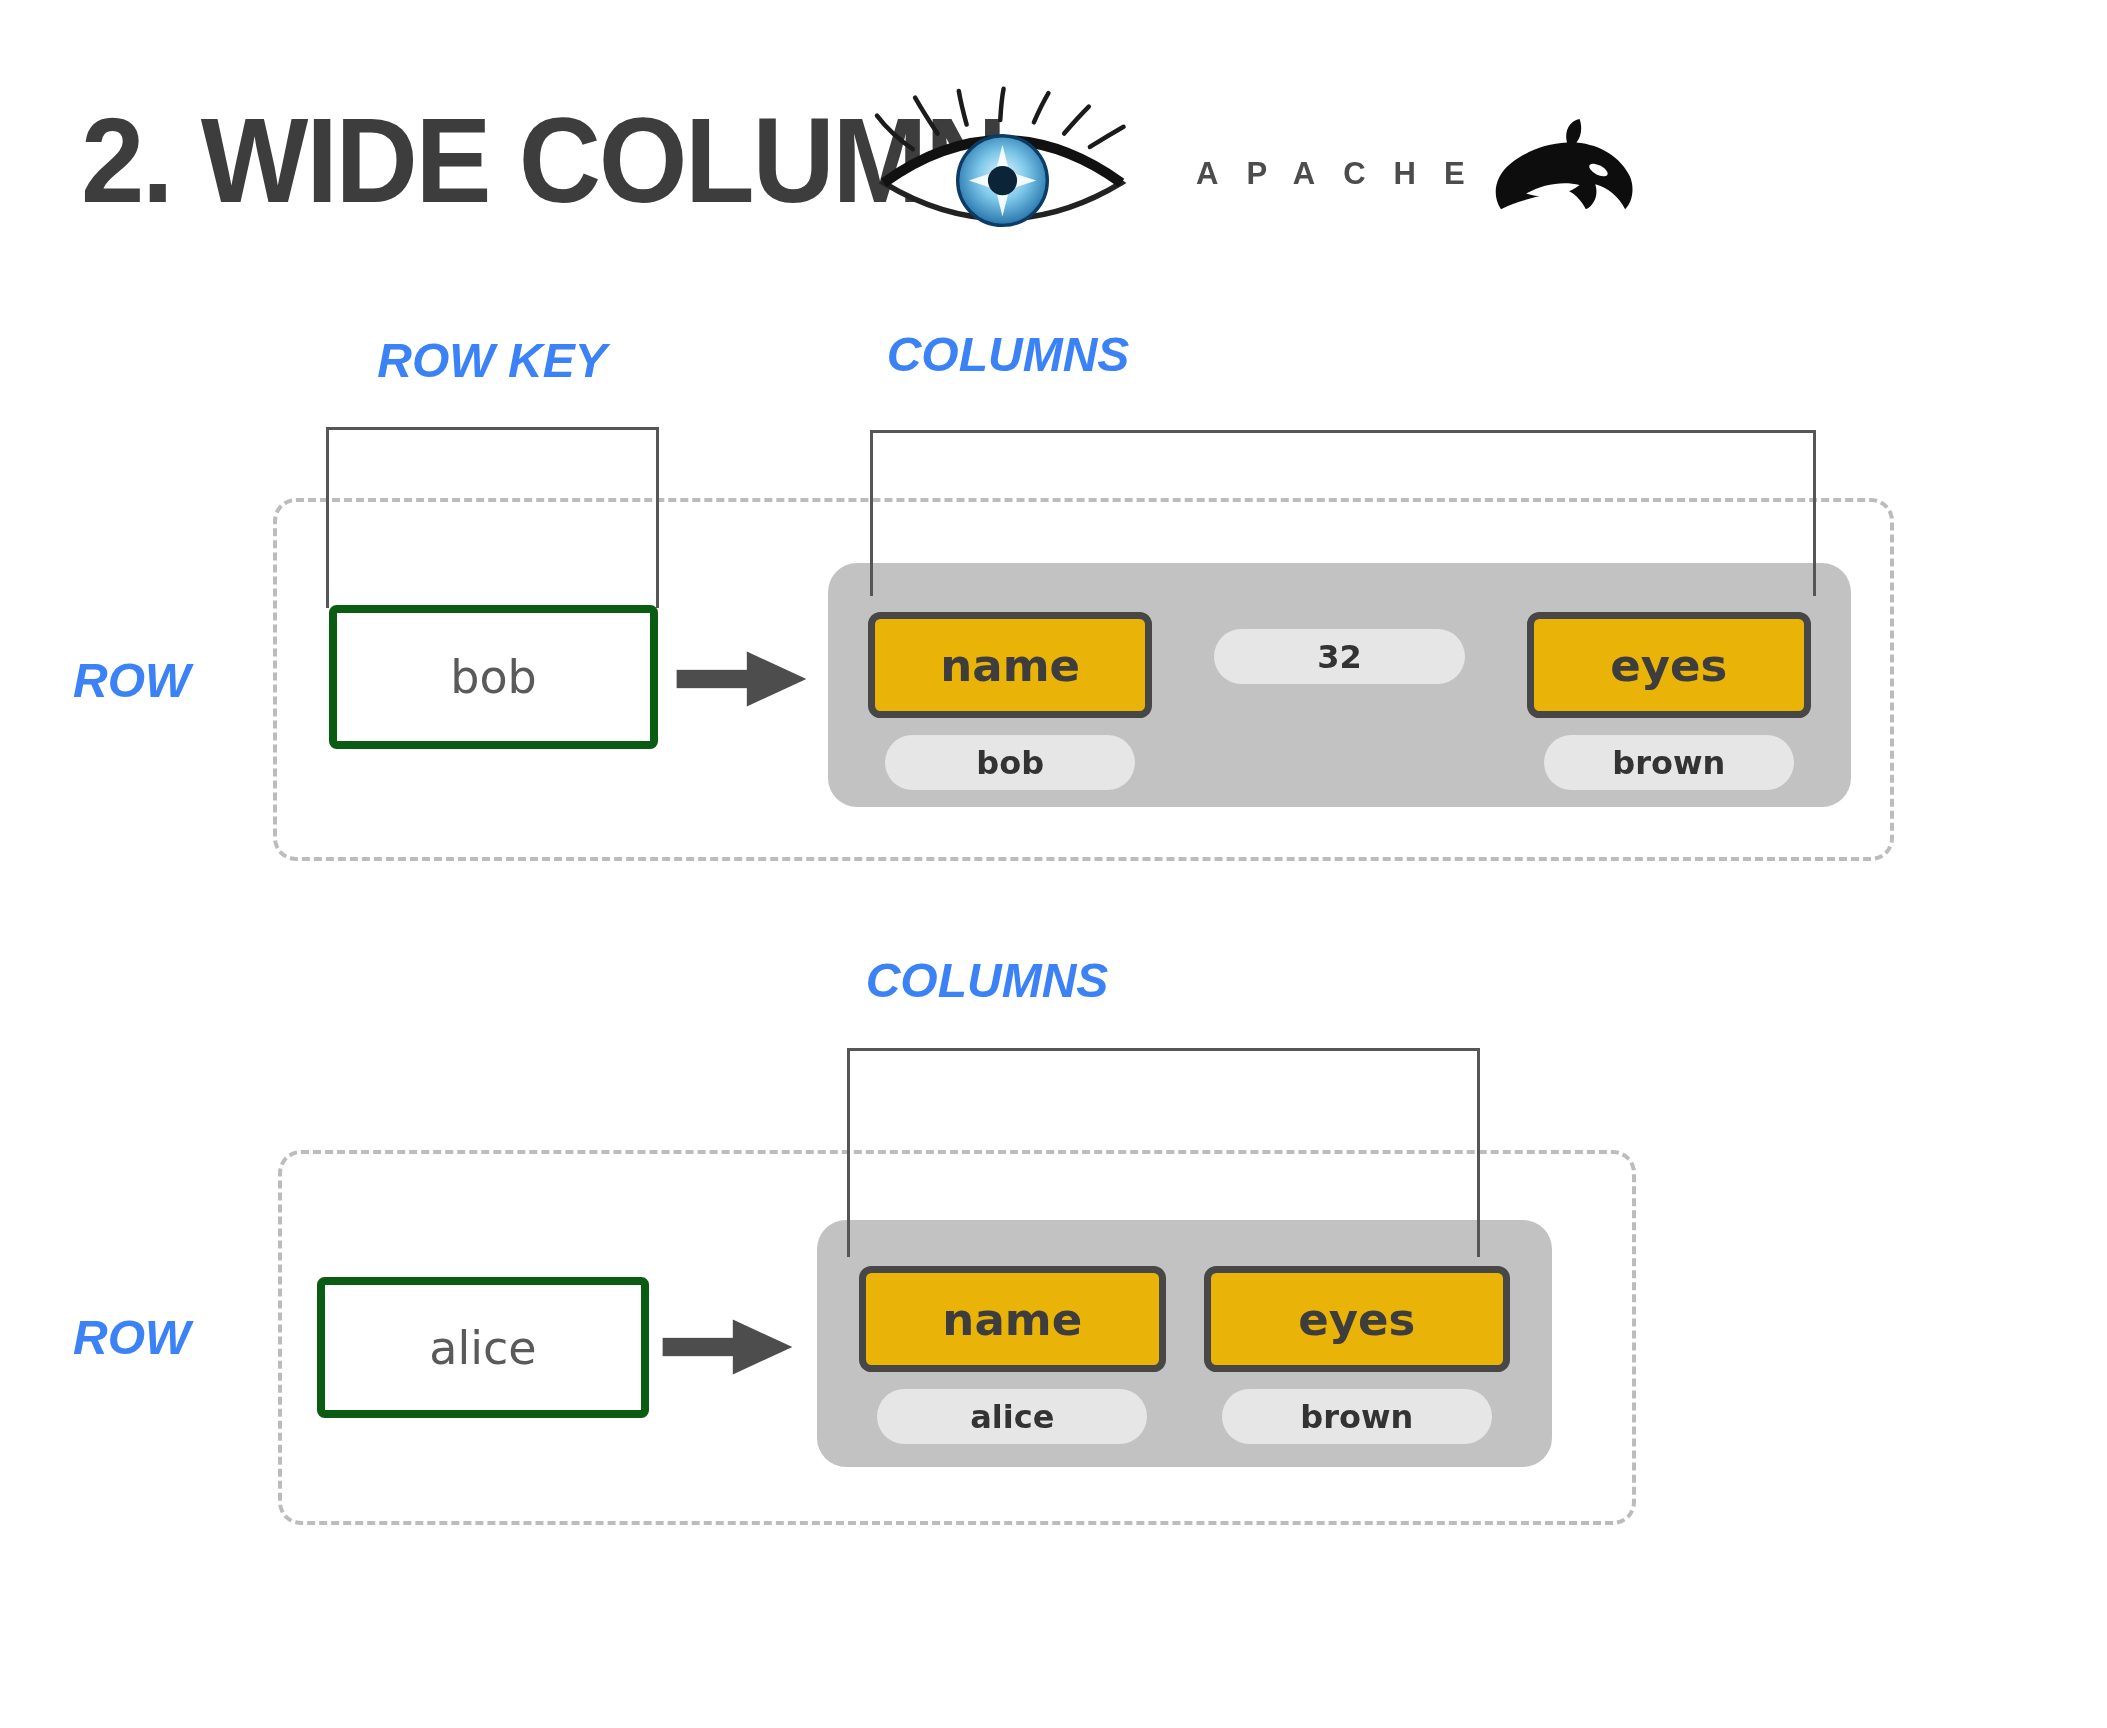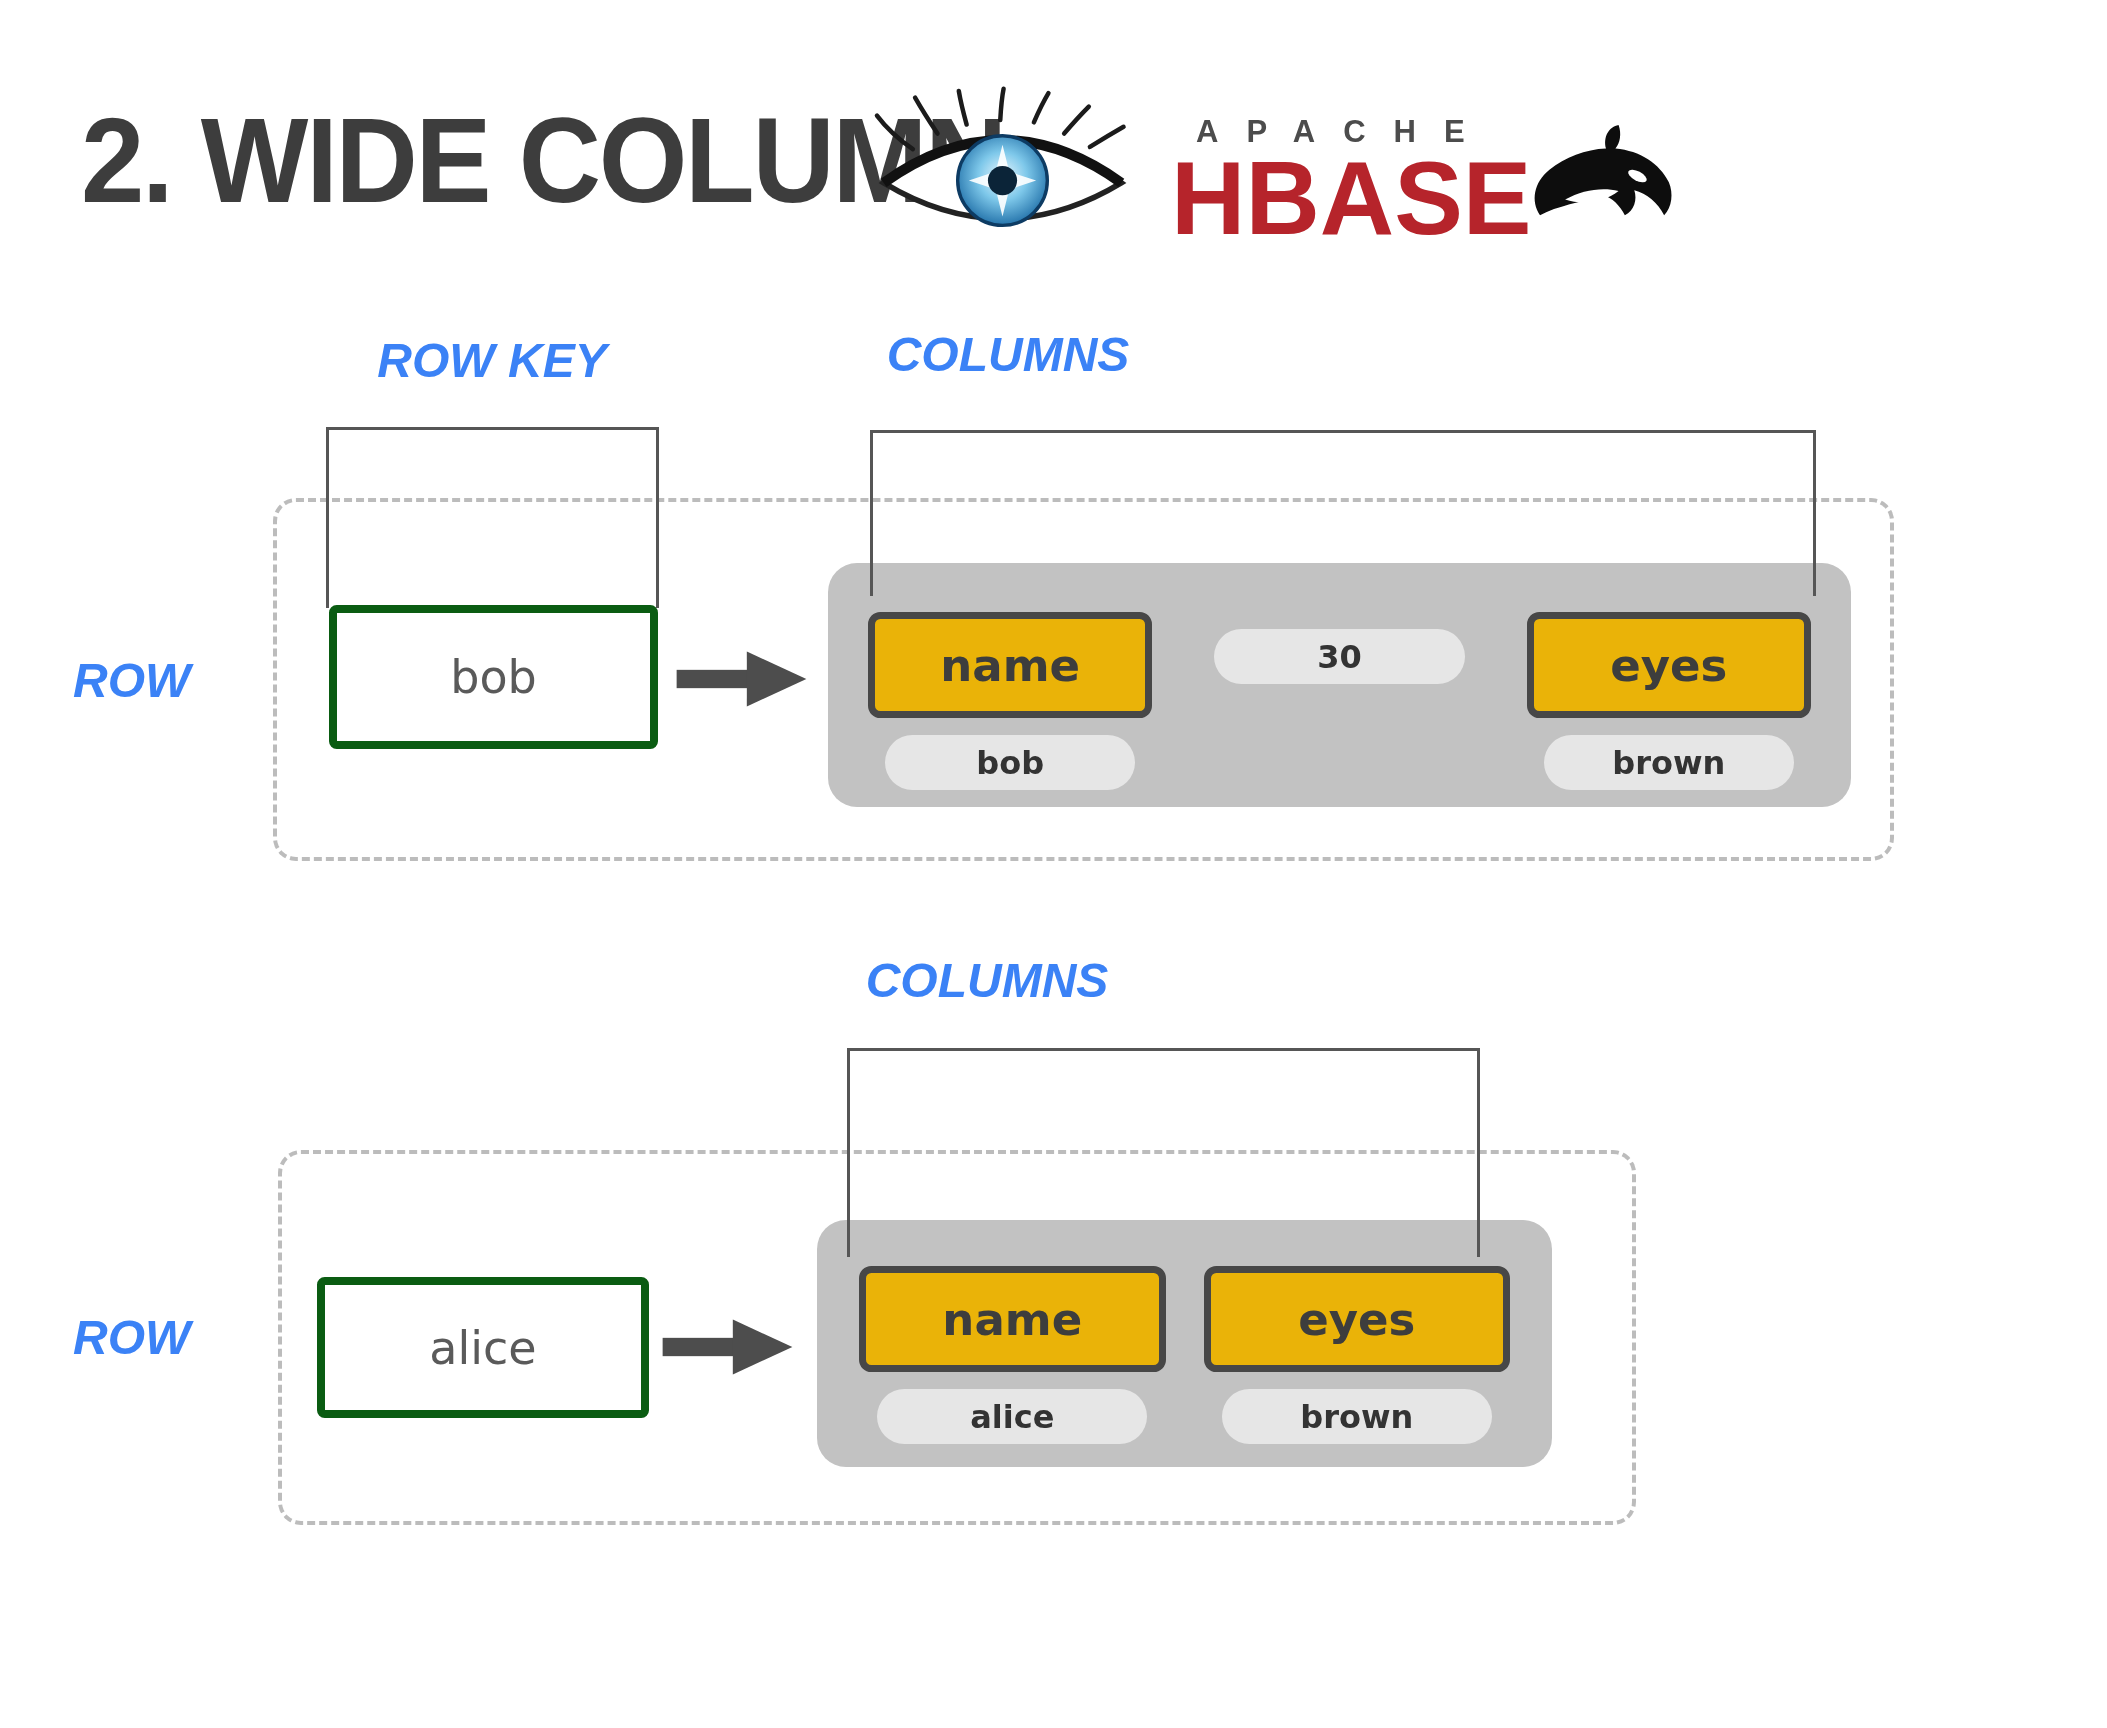--- a/index.html
+++ b/index.html
@@ -91,21 +91,20 @@
     <path d="M14,86 Q120,10 226,86 Q120,150 14,86 Z" fill="#ffffff" stroke="#222222" stroke-width="5"></path>
     <path d="M14,86 Q120,10 226,86" fill="none" stroke="#111111" stroke-width="9"></path>
     <circle cx="120" cy="84" r="40" fill="url(#irisGrad)" stroke="#0d3b63" stroke-width="3"></circle>
     <polygon points="120,52 126,76 150,84 126,92 120,116 114,92 90,84 114,76" fill="#ffffff" opacity="0.9"></polygon>
     <circle cx="120" cy="84" r="13" fill="#0b2438"></circle>
   </svg>
 
   <div class="hbase-logo">
     <div class="hbase-textcol">
       <div class="hbase-apache">APACHE</div>
-      <div class="hbase-word">HBASE</div>
     </div>
     <svg class="orca" viewBox="0 0 210 150" aria-hidden="true">
       <path d="M28,118 C16,100 20,76 40,60 C60,44 86,34 112,33 C108,18 116,5 128,3 C132,14 130,26 124,33 C156,36 180,52 192,76 C198,90 196,108 186,118 C178,102 164,90 148,86 C152,98 148,112 136,118 C130,106 120,96 108,92 C80,102 50,106 28,118 Z" fill="#0d0d0d"></path>
       <path d="M60,98 C82,86 106,82 128,87 C112,100 84,106 60,98 Z" fill="#ffffff"></path>
       <ellipse cx="152" cy="68" rx="13" ry="6" fill="#ffffff" transform="rotate(28 152 68)"></ellipse>
     </svg>
   </div>
 
   <div class="label rowkey-label">ROW KEY</div>
   <div class="label columns-label-1">COLUMNS</div>
@@ -124,21 +123,21 @@
     <rect x="0" y="26" width="100" height="24" fill="#4d4d4d"></rect>
     <polygon points="92,2 170,38 92,74" fill="#4d4d4d"></polygon>
   </svg>
 
   <div class="colcontainer colcontainer-1">
     <div class="col">
       <div class="colheader">name</div>
       <div class="colvalue">bob</div>
     </div>
     <div class="col">
-      <div class="colvalue">30</div>
+      <div class="colvalue">32</div>
     </div>
     <div class="col">
       <div class="colheader">eyes</div>
       <div class="colvalue">brown</div>
     </div>
   </div>
 
   <div class="label columns-label-2">COLUMNS</div>
   <div class="bracket bracket-cols-2"></div>
 

